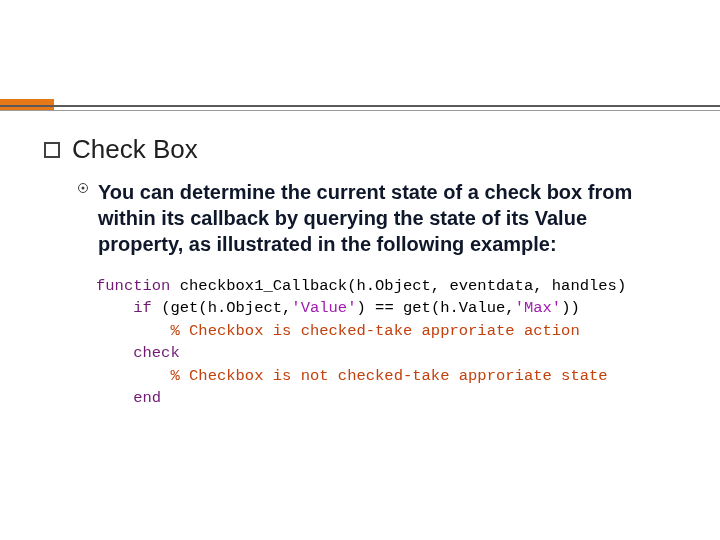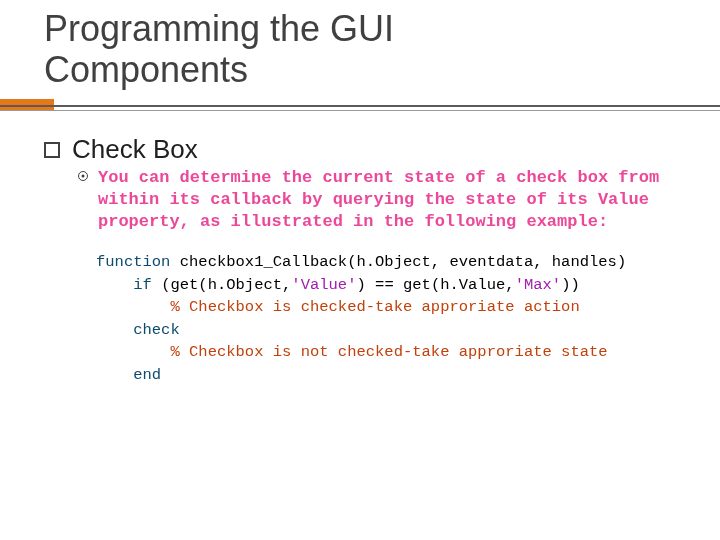--- a/index.html
+++ b/index.html
@@ -48,21 +48,21 @@
   .content {
     position: absolute;
     left: 44px;
     top: 134px;
     right: 44px;
   }
   .lvl1 {
     display: flex;
     align-items: flex-start;
     gap: 12px;
-    margin-bottom: 2px;
+    margin-bottom: 14px;
   }
   .lvl1 .bullet {
     width: 12px; height: 12px;
     border: 2px solid #404040;
     margin-top: 8px;
     flex: 0 0 auto;
   }
   .lvl1 .text {
     font-size: 26px;
     color: #202020;
@@ -90,47 +90,45 @@
   .lvl2 .bullet::after {
     content: "";
     position: absolute;
     left: 50%; top: 50%;
     width: 3px; height: 3px;
     background: #404040;
     border-radius: 50%;
     transform: translate(-50%, -50%);
   }
   .lvl2 .text {
-    font-size: 17px;
+    font-size: 20px;
     font-weight: bold;
-    color: #ec4899;
+    color: #0f172a;
     line-height: 1.3;
-    font-family: Liberation Mono, monospace;
   }
   .code {
     margin-left: 52px;
     margin-top: 6px;
     font-family: "Courier New", Courier, monospace;
     font-size: 15.5px;
     line-height: 1.45;
     color: #000;
     white-space: pre;
   }
-  .kw { color: #0c4a6e; }
+  .kw { color: #701a75; }
   .str { color: #a21caf; }
   .cm { color: #c2410c; }
 </style>
 </head>
 <body>
 
 <div class="slide">
 
   <div class="title">
-    <span>Programming the GUI</span><br>
-    <span>Components</span>
+    <br>
   </div>
 
   <div class="accent"></div>
   <div class="title-rule">
     <div class="rule-top"></div>
     <div class="rule-bottom"></div>
   </div>
 
   <div class="content">
 

